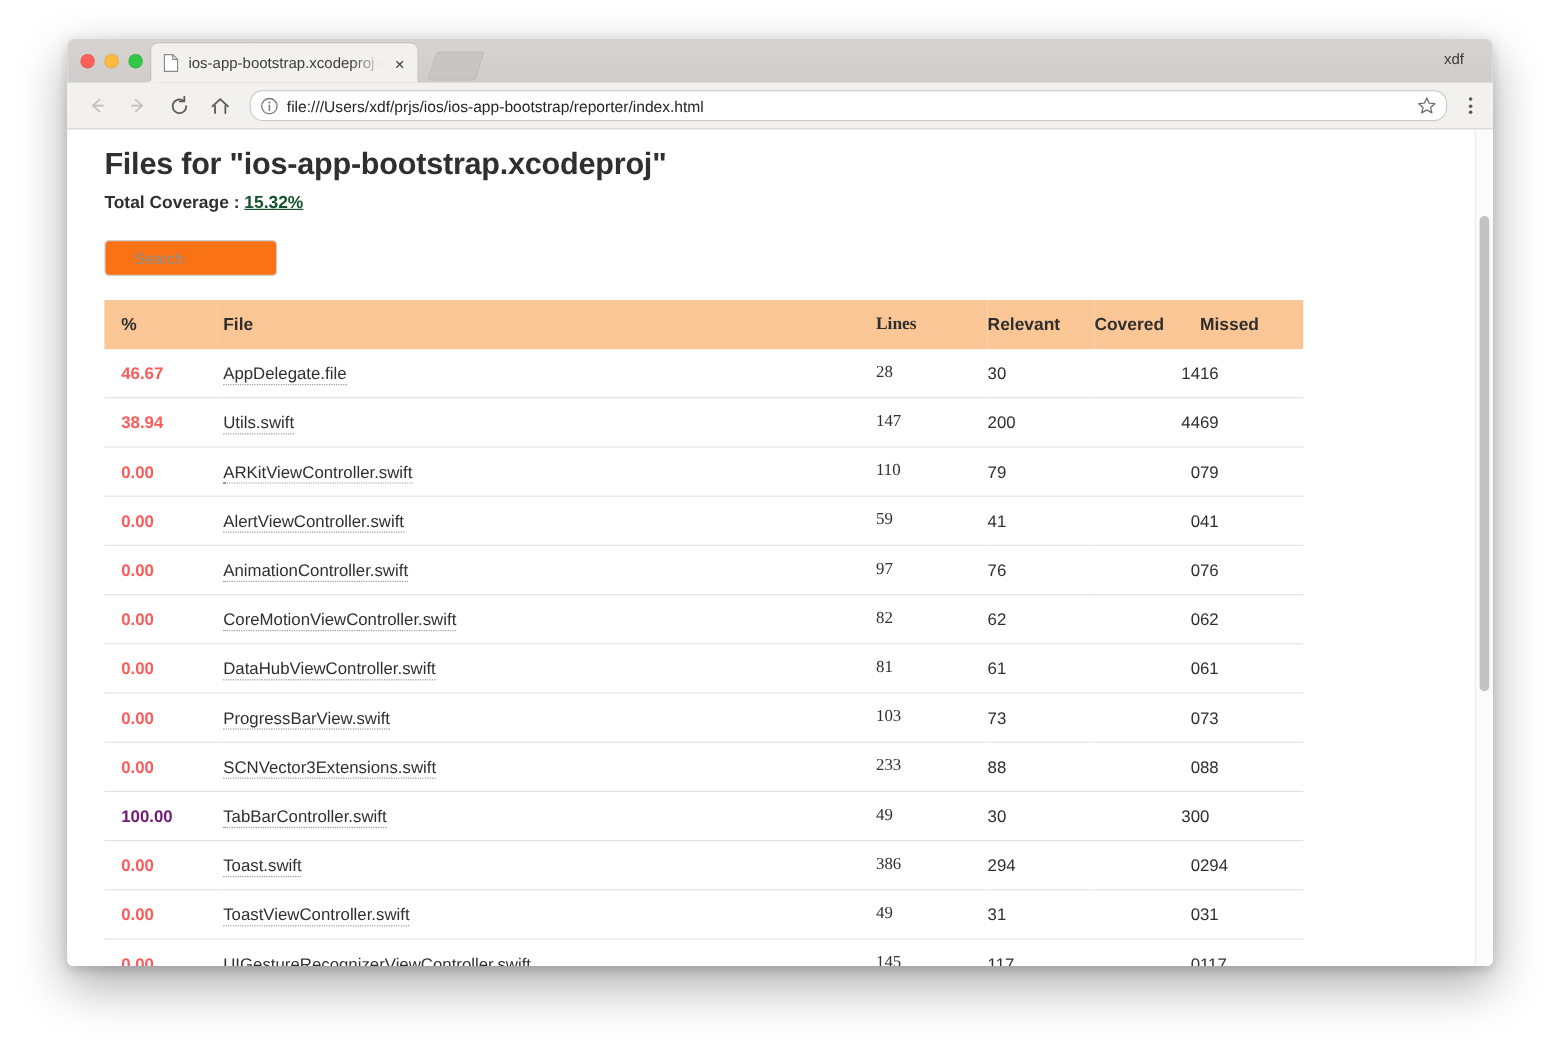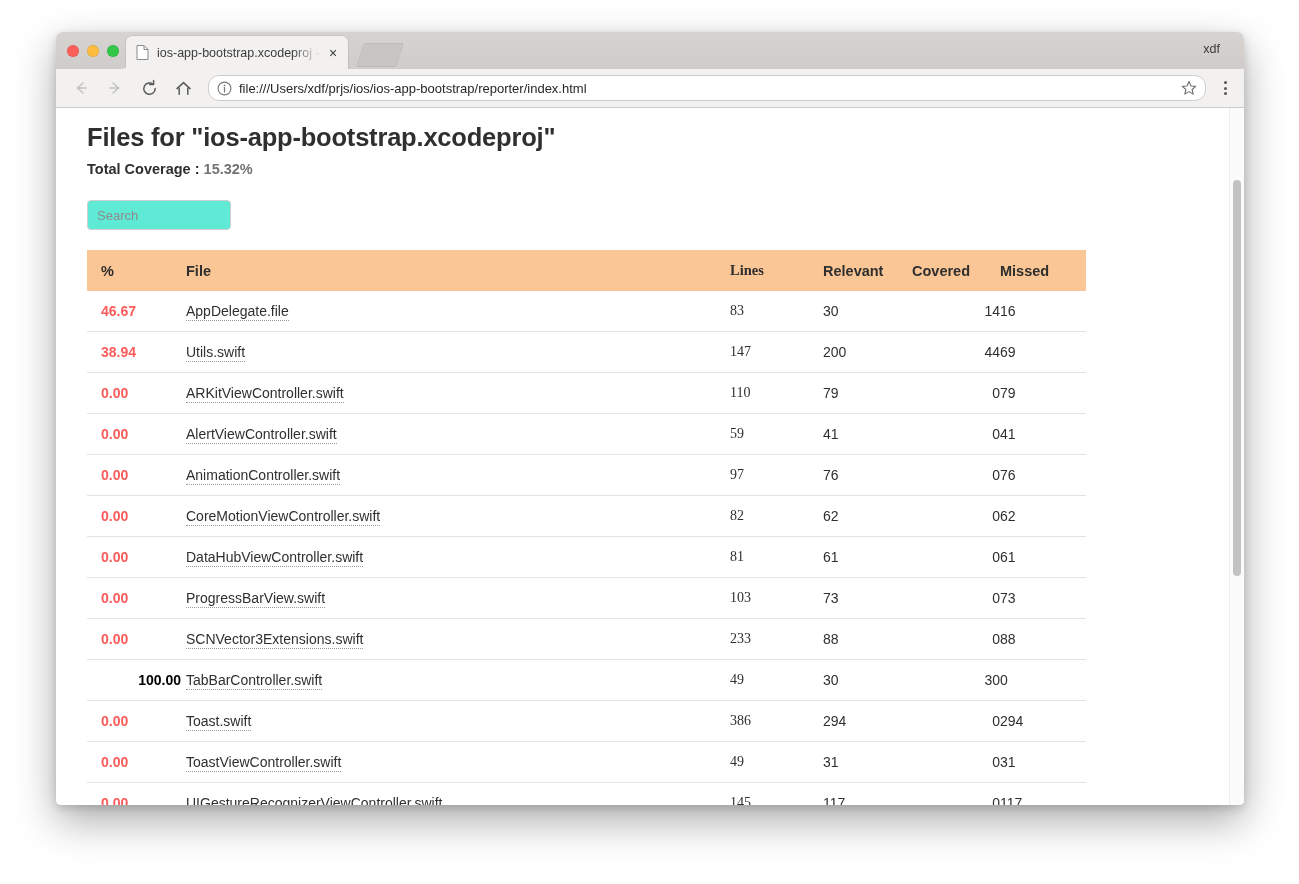--- a/index.html
+++ b/index.html
@@ -225,34 +225,34 @@
     font-weight: bold;
     color: #2f2f2f;
     letter-spacing: -0.2px;
   }
   .total-coverage {
     margin: 9px 0 0 0;
     font-size: 14.5px;
     font-weight: bold;
     color: #2f2f2f;
   }
-  .total-coverage .pct { color: #737373; }
+  .total-coverage .pct { color: #14532d; text-decoration: underline; }
 
   .search-box {
     margin-top: 23px;
     width: 144px;
     height: 30px;
     border: 1px solid #cfcfcf;
     border-radius: 4px;
     font-size: 13px;
     color: #3a3a3a;
-    padding: 0 9px;
+    padding: 0 24px;
     box-sizing: border-box;
     outline: none;
-    background: #5eead4;
+    background: #f97316;
     font-family: "Liberation Sans", sans-serif;
   }
   .search-box::placeholder { color: #8c8c8c; }
 
   table.cov {
     margin-top: 20px;
     width: 999px;
     border-collapse: collapse;
     table-layout: fixed;
   }
@@ -277,21 +277,21 @@
   .col-lines { width: 93px; font-family: Liberation Serif, serif; }
   .col-rel   { width: 89px; }
   .col-cov   { width: 88px; text-align: right; }
   .col-miss  { width: 86px; margin-left: 47px; }
 
   td.pct {
     font-weight: bold;
     font-size: 14px;
   }
   td.pct.low  { color: #fb5b5b; }
-  td.pct.full { color: #000000; text-align: right; }
+  td.pct.full { color: #701a75; }
 
   a.file-link {
     color: #2f2f2f;
     text-decoration: none;
     border-bottom: 1px dotted #9b9b9b;
     padding-bottom: 1px;
     font-size: 14px;
   }
 
   
@@ -420,21 +420,21 @@
               <th class="col-lines">Lines</th>
               <th class="col-rel">Relevant</th>
               <th class="col-cov">Covered</th>
               <th class="col-miss">Missed</th>
             </tr>
           </thead>
           <tbody id="cov-body">
               <tr>
                 <td class="pct col-pct low">46.67</td>
                 <td class="col-file"><a class="file-link" href="#">AppDelegate.file</a></td>
-                <td class="col-lines">83</td>
+                <td class="col-lines">28</td>
                 <td class="col-rel">30</td>
                 <td class="col-cov">14</td>
                 <td class="col-miss">16</td>
               </tr>
               <tr>
                 <td class="pct col-pct low">38.94</td>
                 <td class="col-file"><a class="file-link" href="#">Utils.swift</a></td>
                 <td class="col-lines">147</td>
                 <td class="col-rel">200</td>
                 <td class="col-cov">44</td>

